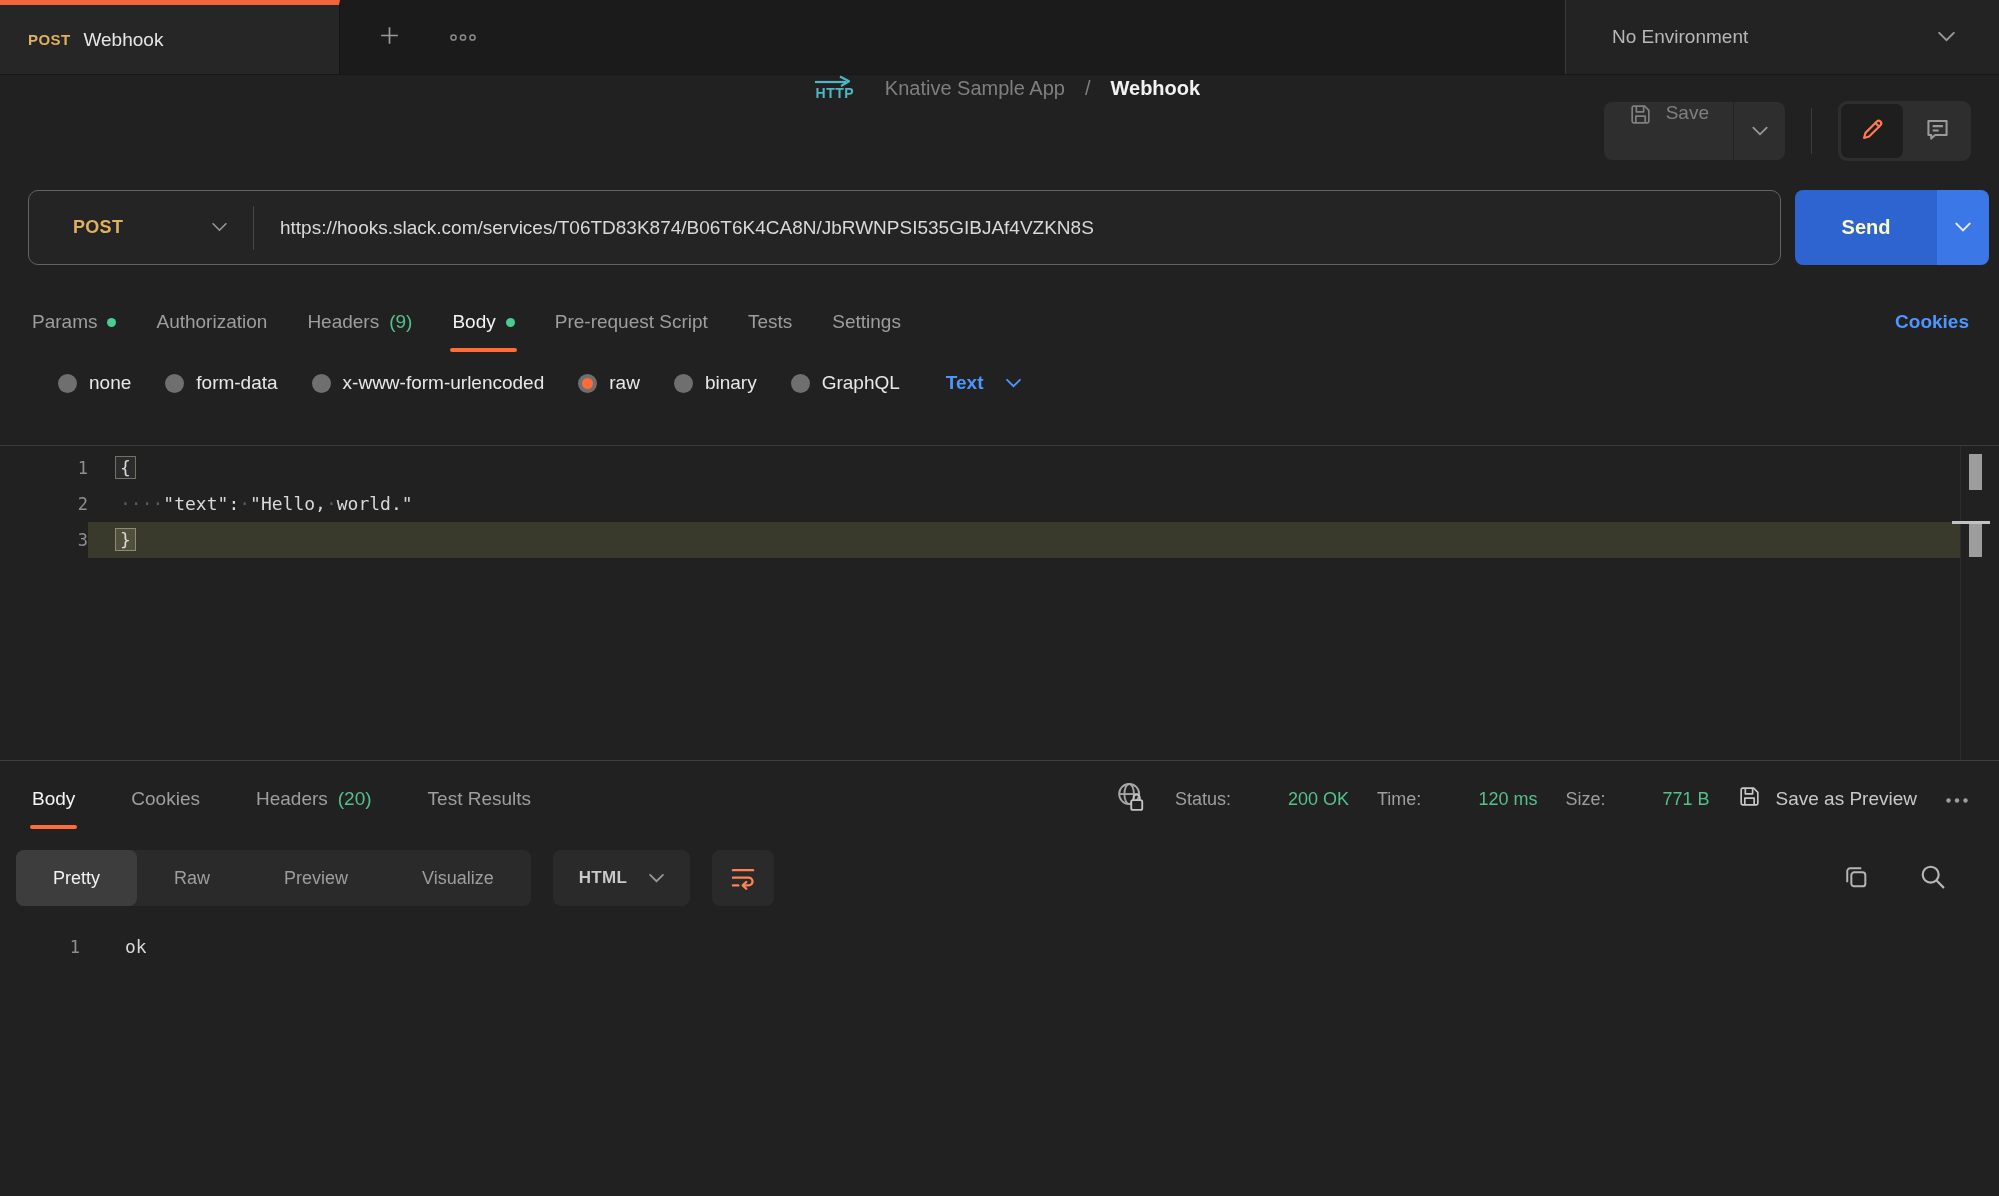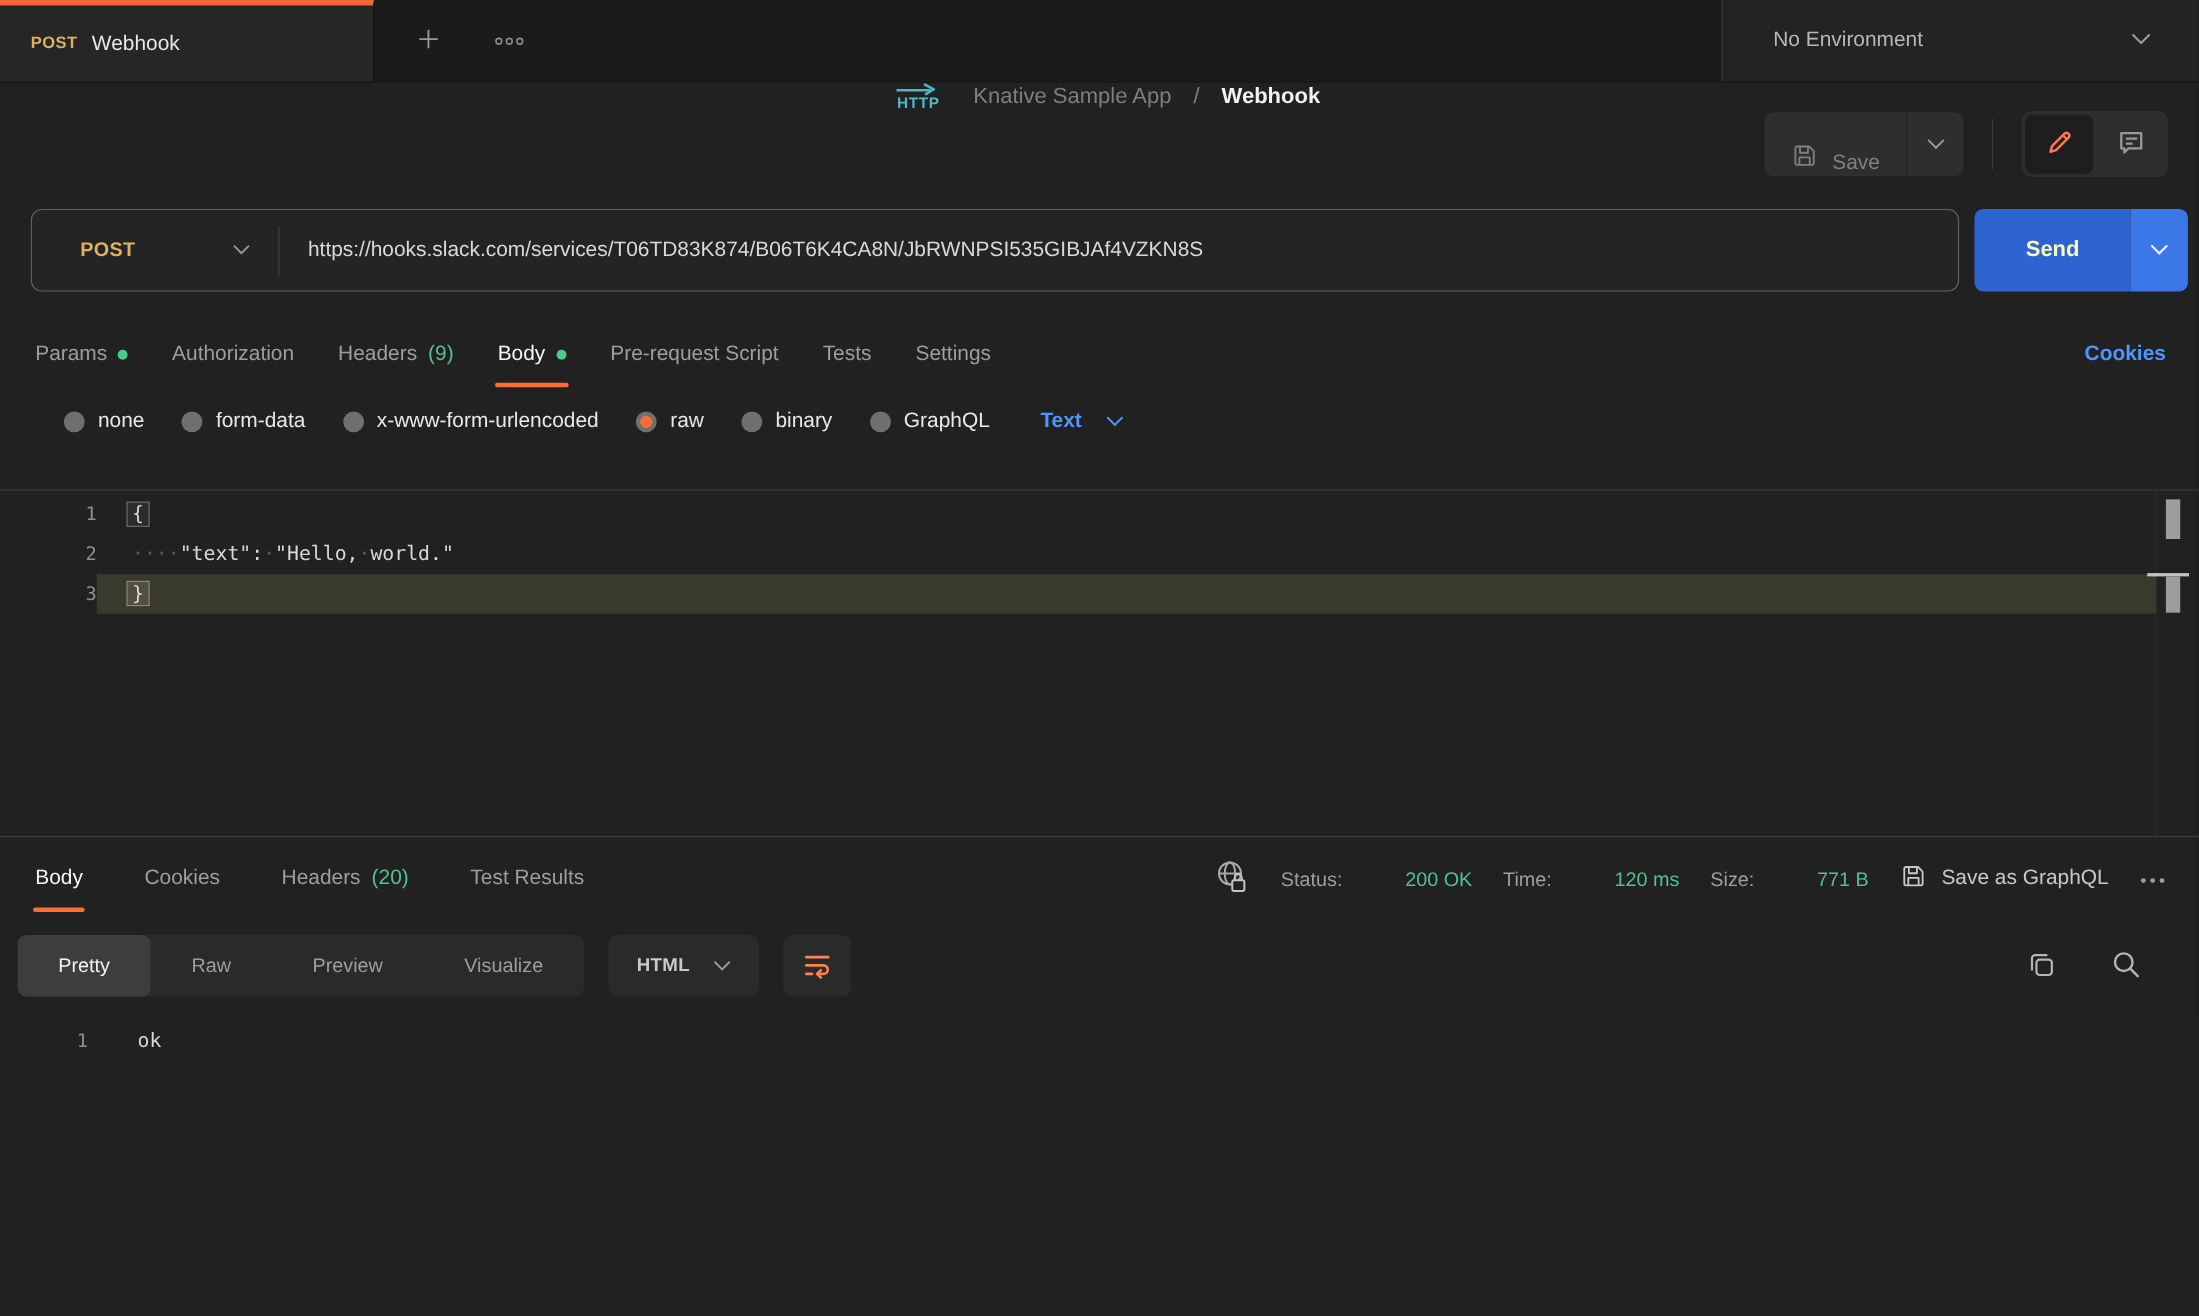--- a/index.html
+++ b/index.html
@@ -23,21 +23,21 @@
   
   .req-header { height:110px; display:flex; align-items:center; padding:0 28px 0 42px;flex-direction:column; }
   .breadcrumb { display:flex; align-items:center; gap:16px; }
   .http-badge { display:flex; flex-direction:column; align-items:center; margin-right:12px; }
   .http-text { color:#4fb6c6; font-size:14px; font-weight:700; letter-spacing:.5px; margin-top:-2px; }
   .crumb-collection { color:#7f7f7f; font-size:20px; }
   .crumb-sep { color:#7f7f7f; font-size:20px; margin:0 4px; }
   .crumb-request { color:#f2f2f2; font-size:20px; font-weight:700; }
   .req-header-actions { margin-left:auto; display:flex; align-items:center; }
   .save-group { display:flex; align-items:stretch; height:58px; }
-  .save-btn { display:flex; align-items:flex-end; gap:13px; background:#2e2e2e; border:none; color:#808080;
+  .save-btn { display:flex; align-items:flex-start; gap:13px; background:#2e2e2e; border:none; color:#808080;
     font-size:19px; padding:0 24px; border-radius:8px 0 0 8px; cursor:pointer; }
   .save-caret { width:52px; background:#2e2e2e; border:none; border-left:1px solid #232323;
     border-radius:0 8px 8px 0; color:#8a8a8a; display:flex; align-items:center; justify-content:center; cursor:pointer; }
   .vsep { width:1px; height:46px; background:#3c3c3c; margin:0 26px; }
   .edit-group { display:flex; background:#2e2e2e; border-radius:9px; padding:3px; gap:3px; }
   .edit-btn { width:62px; height:54px; background:#1e1e1e; border:none; border-radius:7px;
     display:flex; align-items:center; justify-content:center; cursor:pointer; }
   .comment-btn { width:62px; height:54px; background:transparent; border:none; border-radius:7px;
     display:flex; align-items:center; justify-content:center; color:#9a9a9a; cursor:pointer; }
 
@@ -361,21 +361,21 @@
           <span class="meta-value">771 B</span>
         </span>
         <button class="save-example">
           <span>
             <svg width="25" height="25" viewBox="0 0 24 24" fill="none" stroke="currentColor" stroke-width="1.6" stroke-linejoin="round">
                 <path d="M4 5.5 A1.5 1.5 0 0 1 5.5 4 H16 l4 4 V18.5 A1.5 1.5 0 0 1 18.5 20 h-13 A1.5 1.5 0 0 1 4 18.5 z"></path>
                 <path d="M8 4 v5.5 h7 V4"></path>
                 <path d="M7.5 20 v-6.5 h9 V20"></path>
               </svg>
           </span>
-          <span>Save as GraphQL</span>
+          <span>Save as Preview</span>
         </button>
         <button class="resp-more">
           <span>
             <svg width="24" height="7" viewBox="0 0 24 7" fill="currentColor">
                 <circle cx="3.5" cy="3.5" r="2.2"></circle>
                 <circle cx="12" cy="3.5" r="2.2"></circle>
                 <circle cx="20.5" cy="3.5" r="2.2"></circle>
               </svg>
           </span>
         </button>

